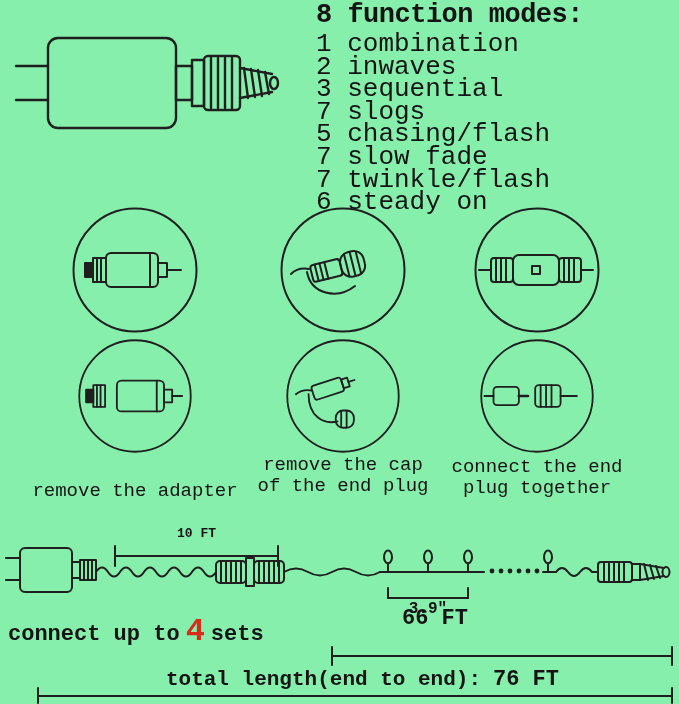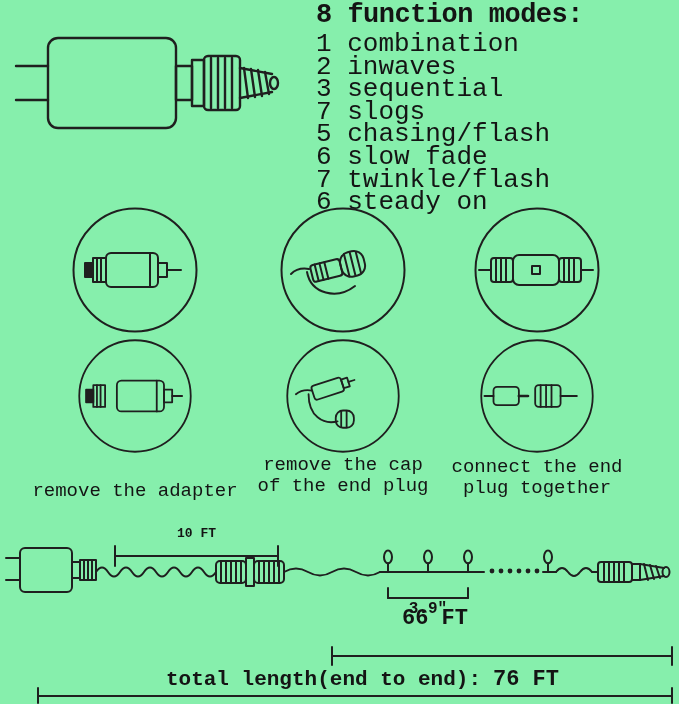--- a/index.html
+++ b/index.html
@@ -54,21 +54,21 @@
     </g>
   </svg>
 
   <div class="modes">
     <div class="modes-title">8 function modes:</div>
     <div class="mode-item">1 combination</div>
     <div class="mode-item">2 inwaves</div>
     <div class="mode-item">3 sequential</div>
     <div class="mode-item">7 slogs</div>
     <div class="mode-item">5 chasing/flash</div>
-    <div class="mode-item">6 slow fade</div>
+    <div class="mode-item">7 slow fade</div>
     <div class="mode-item">7 twinkle/flash</div>
     <div class="mode-item">6 steady on</div>
   </div>
 
   <svg class="abs" style="left:71px; top:206px;" width="128" height="128" viewBox="0 0 128 128">
     <g stroke="#1f1f1f" stroke-width="2" fill="none" stroke-linecap="round" stroke-linejoin="round">
       <circle cx="64" cy="64" r="61.5"></circle>
       <rect x="14" y="57" width="8" height="14" fill="#1f1f1f"></rect>
       <rect x="22" y="52" width="13" height="24"></rect>
       <line x1="26" y1="52" x2="26" y2="76"></line>
@@ -250,18 +250,21 @@
       <line x1="332" y1="140" x2="672" y2="140"></line>
 
       <line x1="38" y1="172" x2="38" y2="187"></line>
       <line x1="672" y1="172" x2="672" y2="187"></line>
       <line x1="38" y1="180" x2="672" y2="180"></line>
     </g>
   </svg>
 
   <div class="lbl lbl-10ft">10 FT</div>
   <div class="lbl lbl-39">3.9"</div>
+  <div class="lbl lbl-connect">
+    <span>connect up to</span><span class="count">4</span><span>sets</span>
+  </div>
   <div class="lbl lbl-66ft">66 FT</div>
   <div class="lbl lbl-total">
     <span>total length(end to end):</span><span class="val">76 FT</span>
   </div>
 
 </div>
 
 </body></html>

